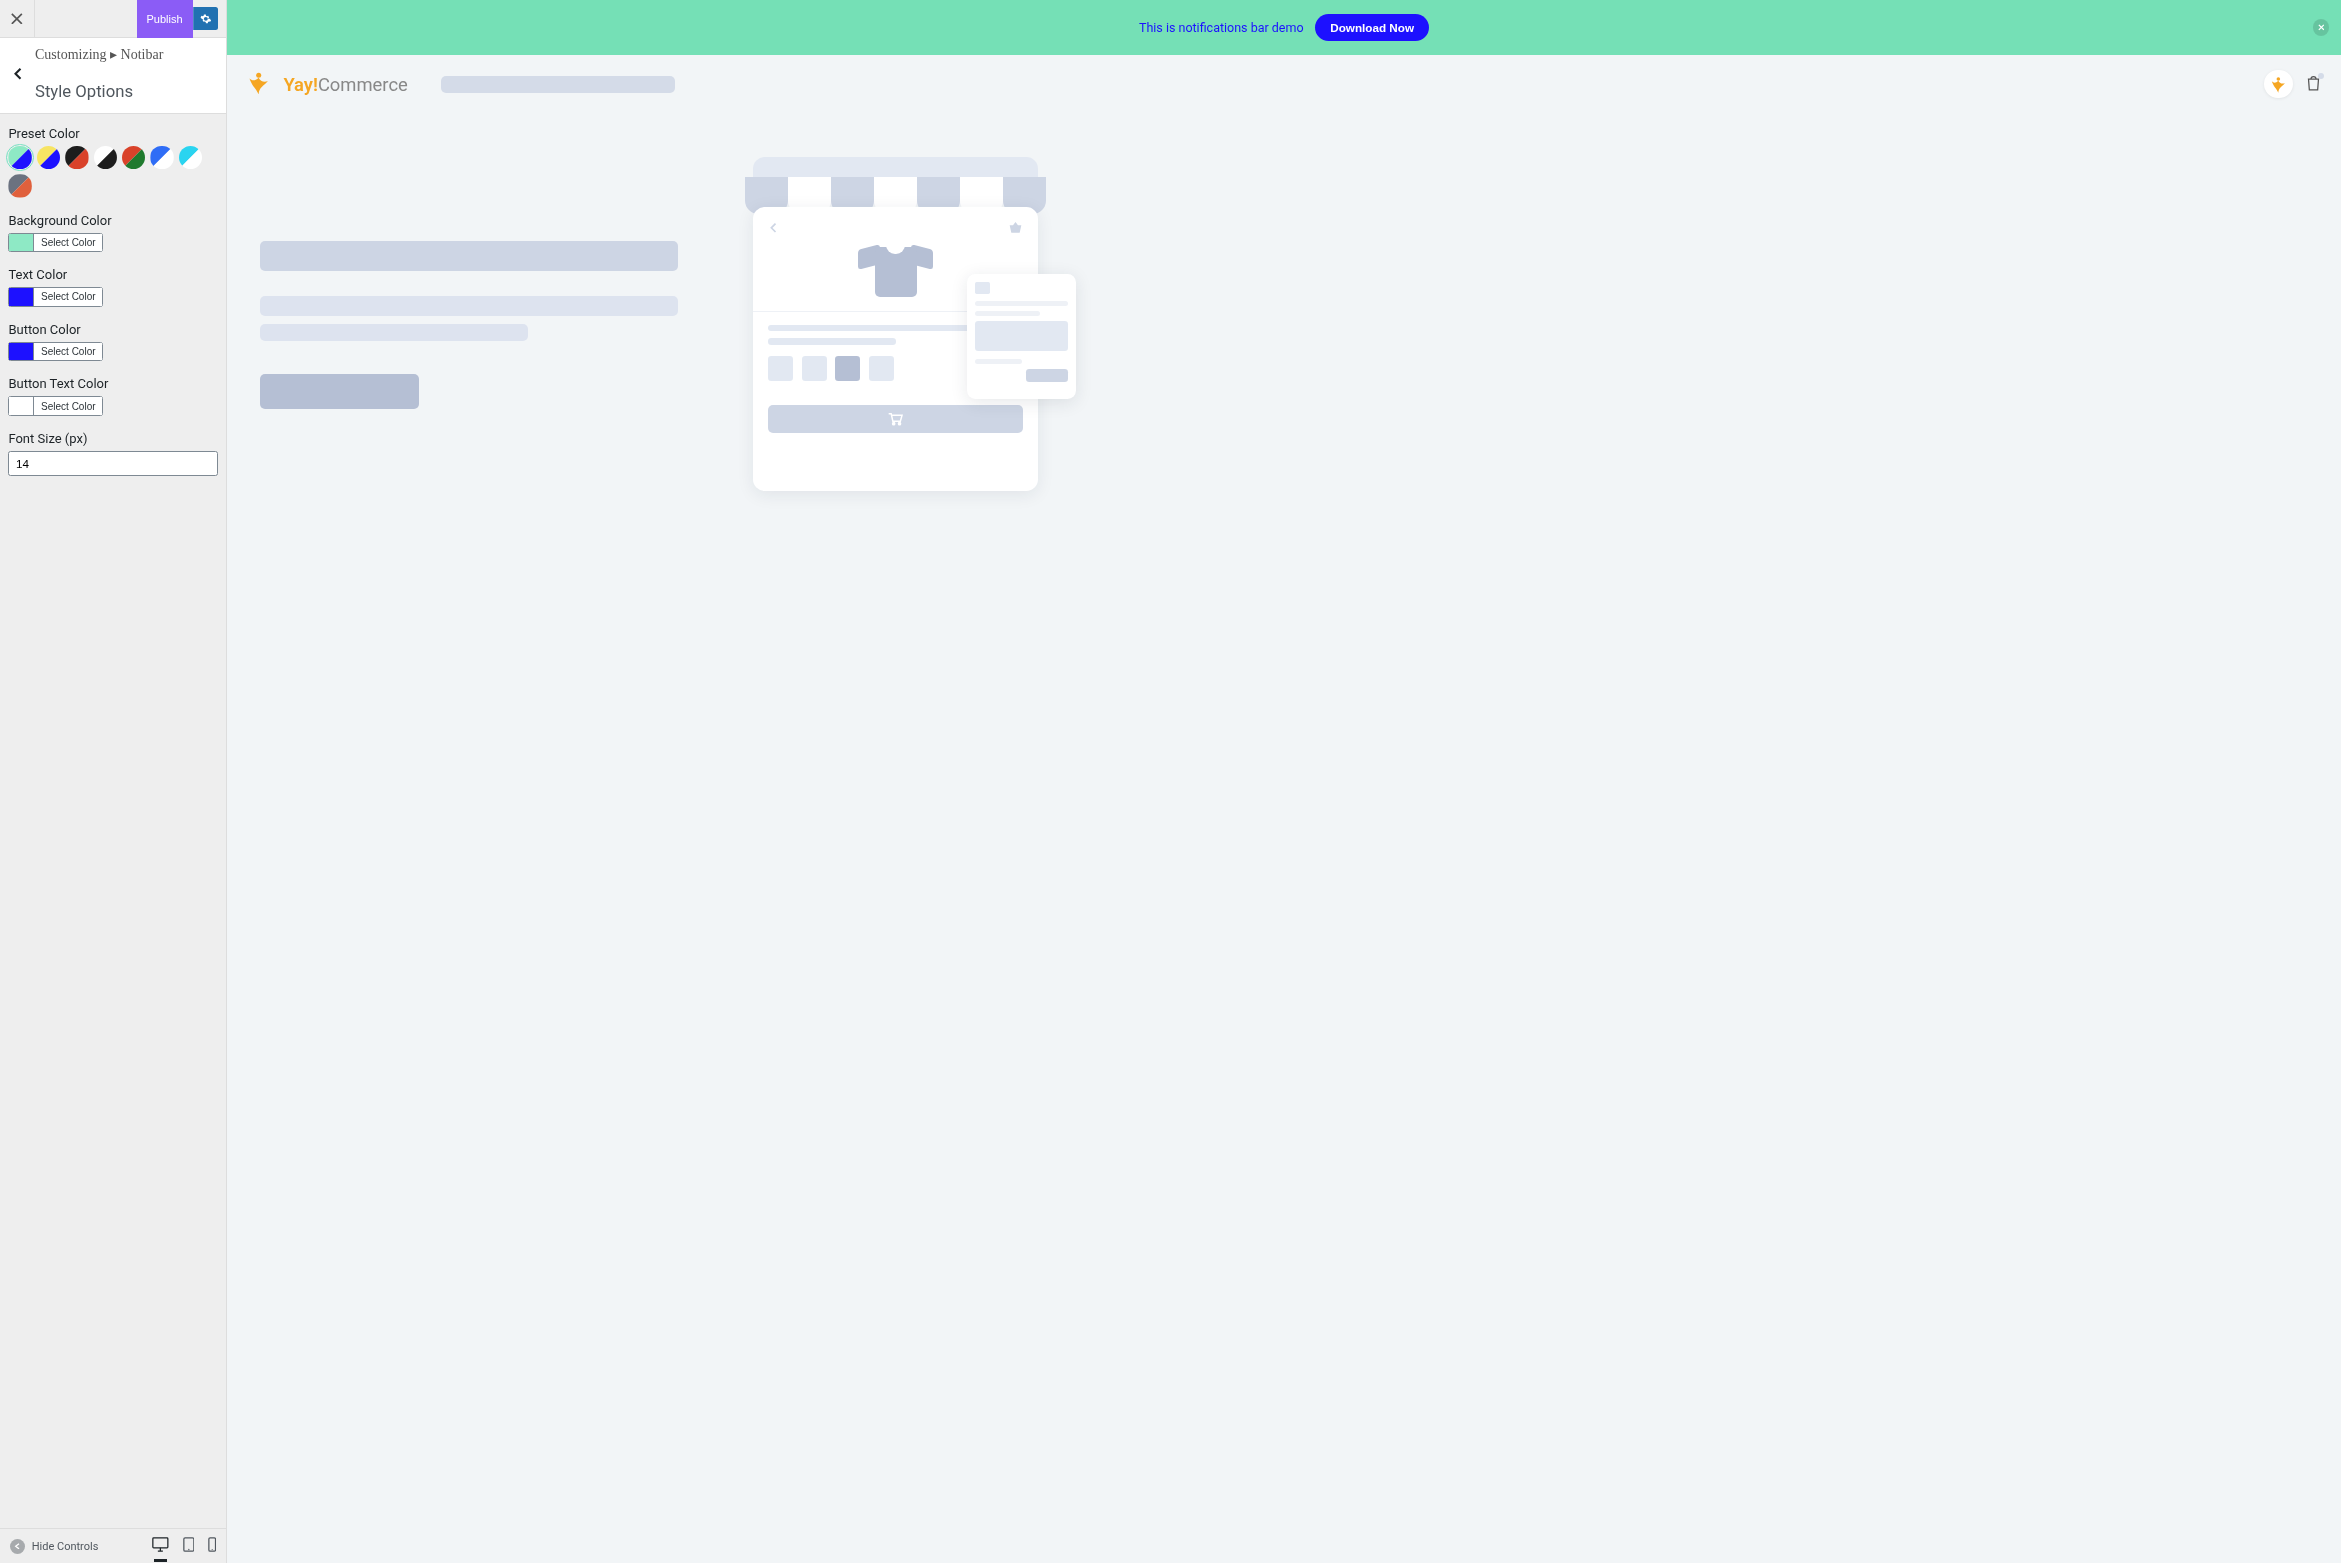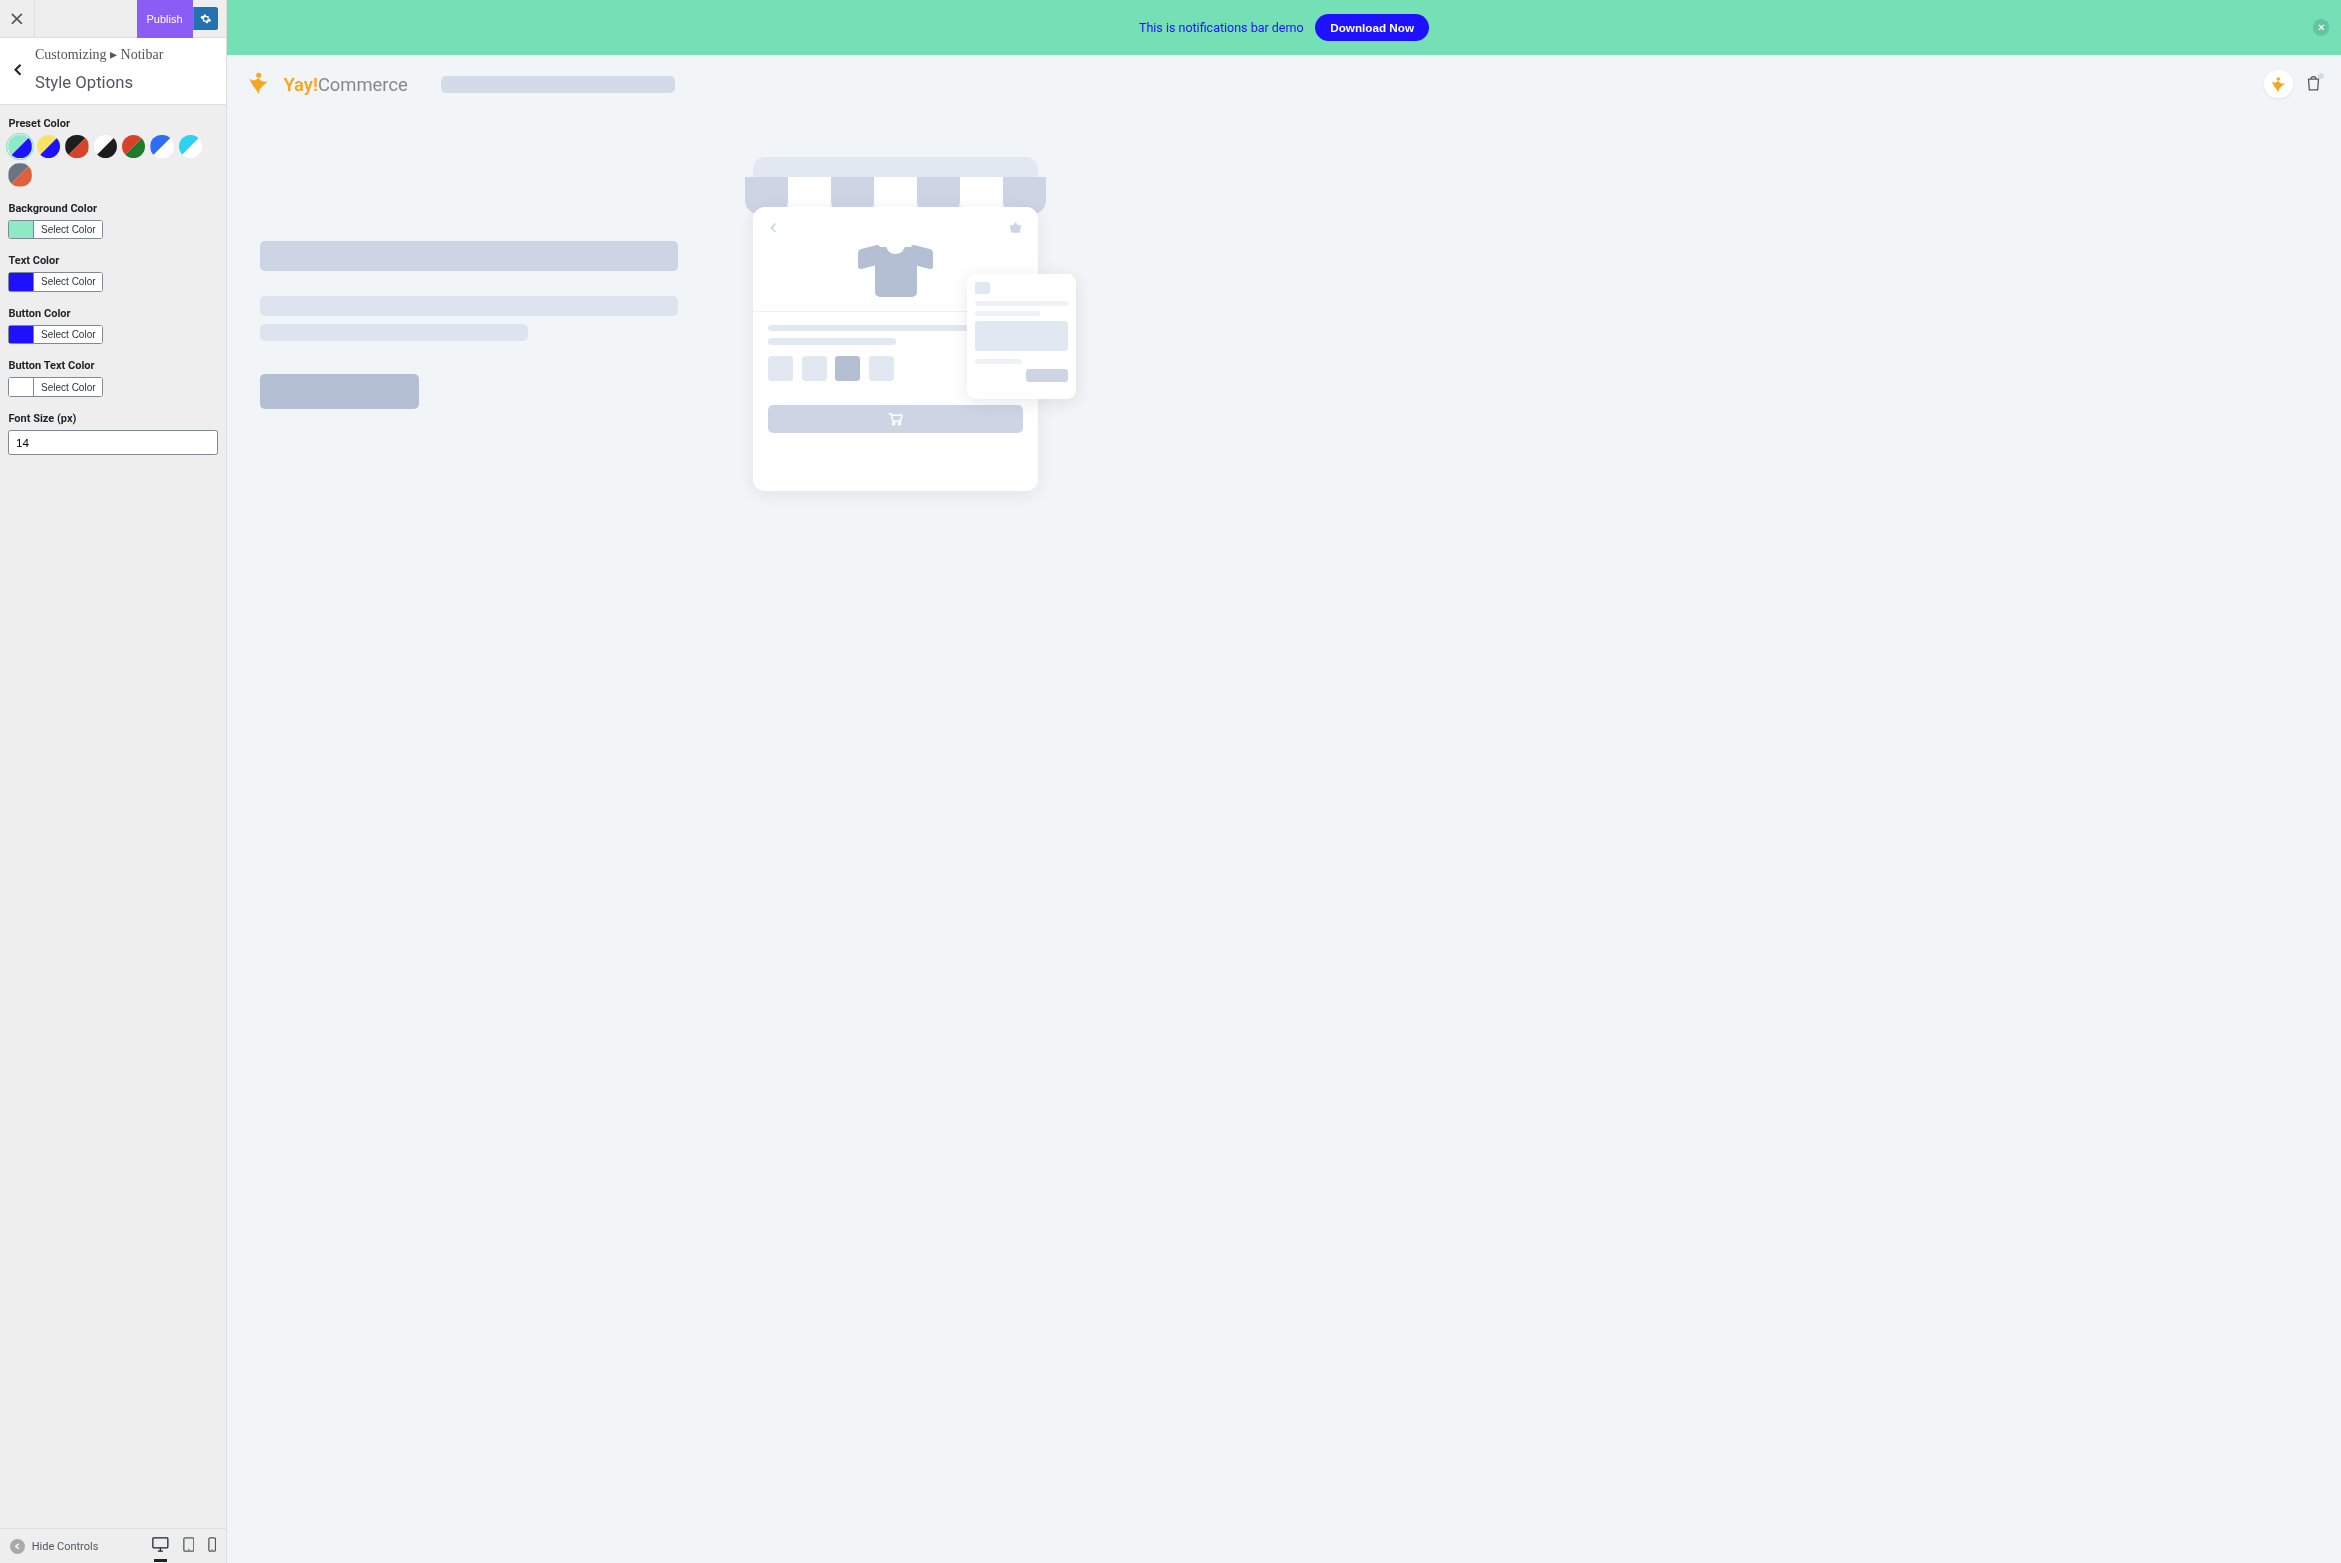--- a/index.html
+++ b/index.html
@@ -15,25 +15,25 @@
     .sb-close { width: 35px; height: 38px; display: flex; align-items: center; justify-content: center; font-size: 16.7px; cursor: pointer; border-right: 0.8px solid #ddd; color: #555; }
     .sb-publish-wrap { display: flex; align-items: center; gap: 0; margin-right: 8.4px; }
     .sb-publish { background: #8b5cf6; color: #fff; border: none; padding: 15px 10px; font-size: 11px; cursor: pointer; border-radius: 2.5px 0 0 2.5px; }
     .sb-publish-gear { background: #2271b1; color: #fff; width: 25px; height: 23.4px; display: flex; align-items: center; justify-content: center; cursor: pointer; border-radius: 0 2.5px 2.5px 0; border-left: 0.8px solid rgba(255,255,255,0.2); }
 
     
     .sb-bread { background: #fff; border-bottom: 0.8px solid #ddd; display: flex; align-items: center; padding: 8.4px 11.7px 11.7px 0; }
     .sb-back { width: 35px; height: 38px; display: flex; align-items: center; justify-content: center; font-size: 16.7px; cursor: pointer; font-weight: bold; color: #222; }
     .sb-bread-text { display: flex; flex-direction: column; }
     .sb-bread-path { font-size: 14px; color: #555; font-family: Liberation Serif, serif; }
-    .sb-title { font-size: 16.7px; font-weight: 400; color: #50575e; margin-top: 10px; }
+    .sb-title { font-size: 16.7px; font-weight: 400; color: #50575e; margin-top: 19px; }
 
     
     .sb-content { flex: 1; padding: 11.7px 8.4px; overflow: auto; }
-    .field-label { font-size: 11px; font-weight: 700; color: #1d2327; margin-bottom: 5px; }
+    .field-label { font-size: 13px; font-weight: 400; color: #1d2327; margin-bottom: 5px; }
     .field-block { margin-bottom: 15px; }
 
     
     .swatches { display: flex; flex-wrap: wrap; gap: 5px; }
     .swatch { width: 23.4px; height: 23.4px; border-radius: 50%; cursor: pointer; position: relative; overflow: hidden; }
     .swatch.active { outline: 1.7px solid #75e0c1; outline-offset: 1.7px; }
     .sw-half { position: absolute; width: 100%; height: 100%; }
     .sw-half.d1 { clip-path: polygon(0 0, 100% 0, 0 100%); }
     .sw-half.d2 { clip-path: polygon(100% 0, 100% 100%, 0 100%); }
 

